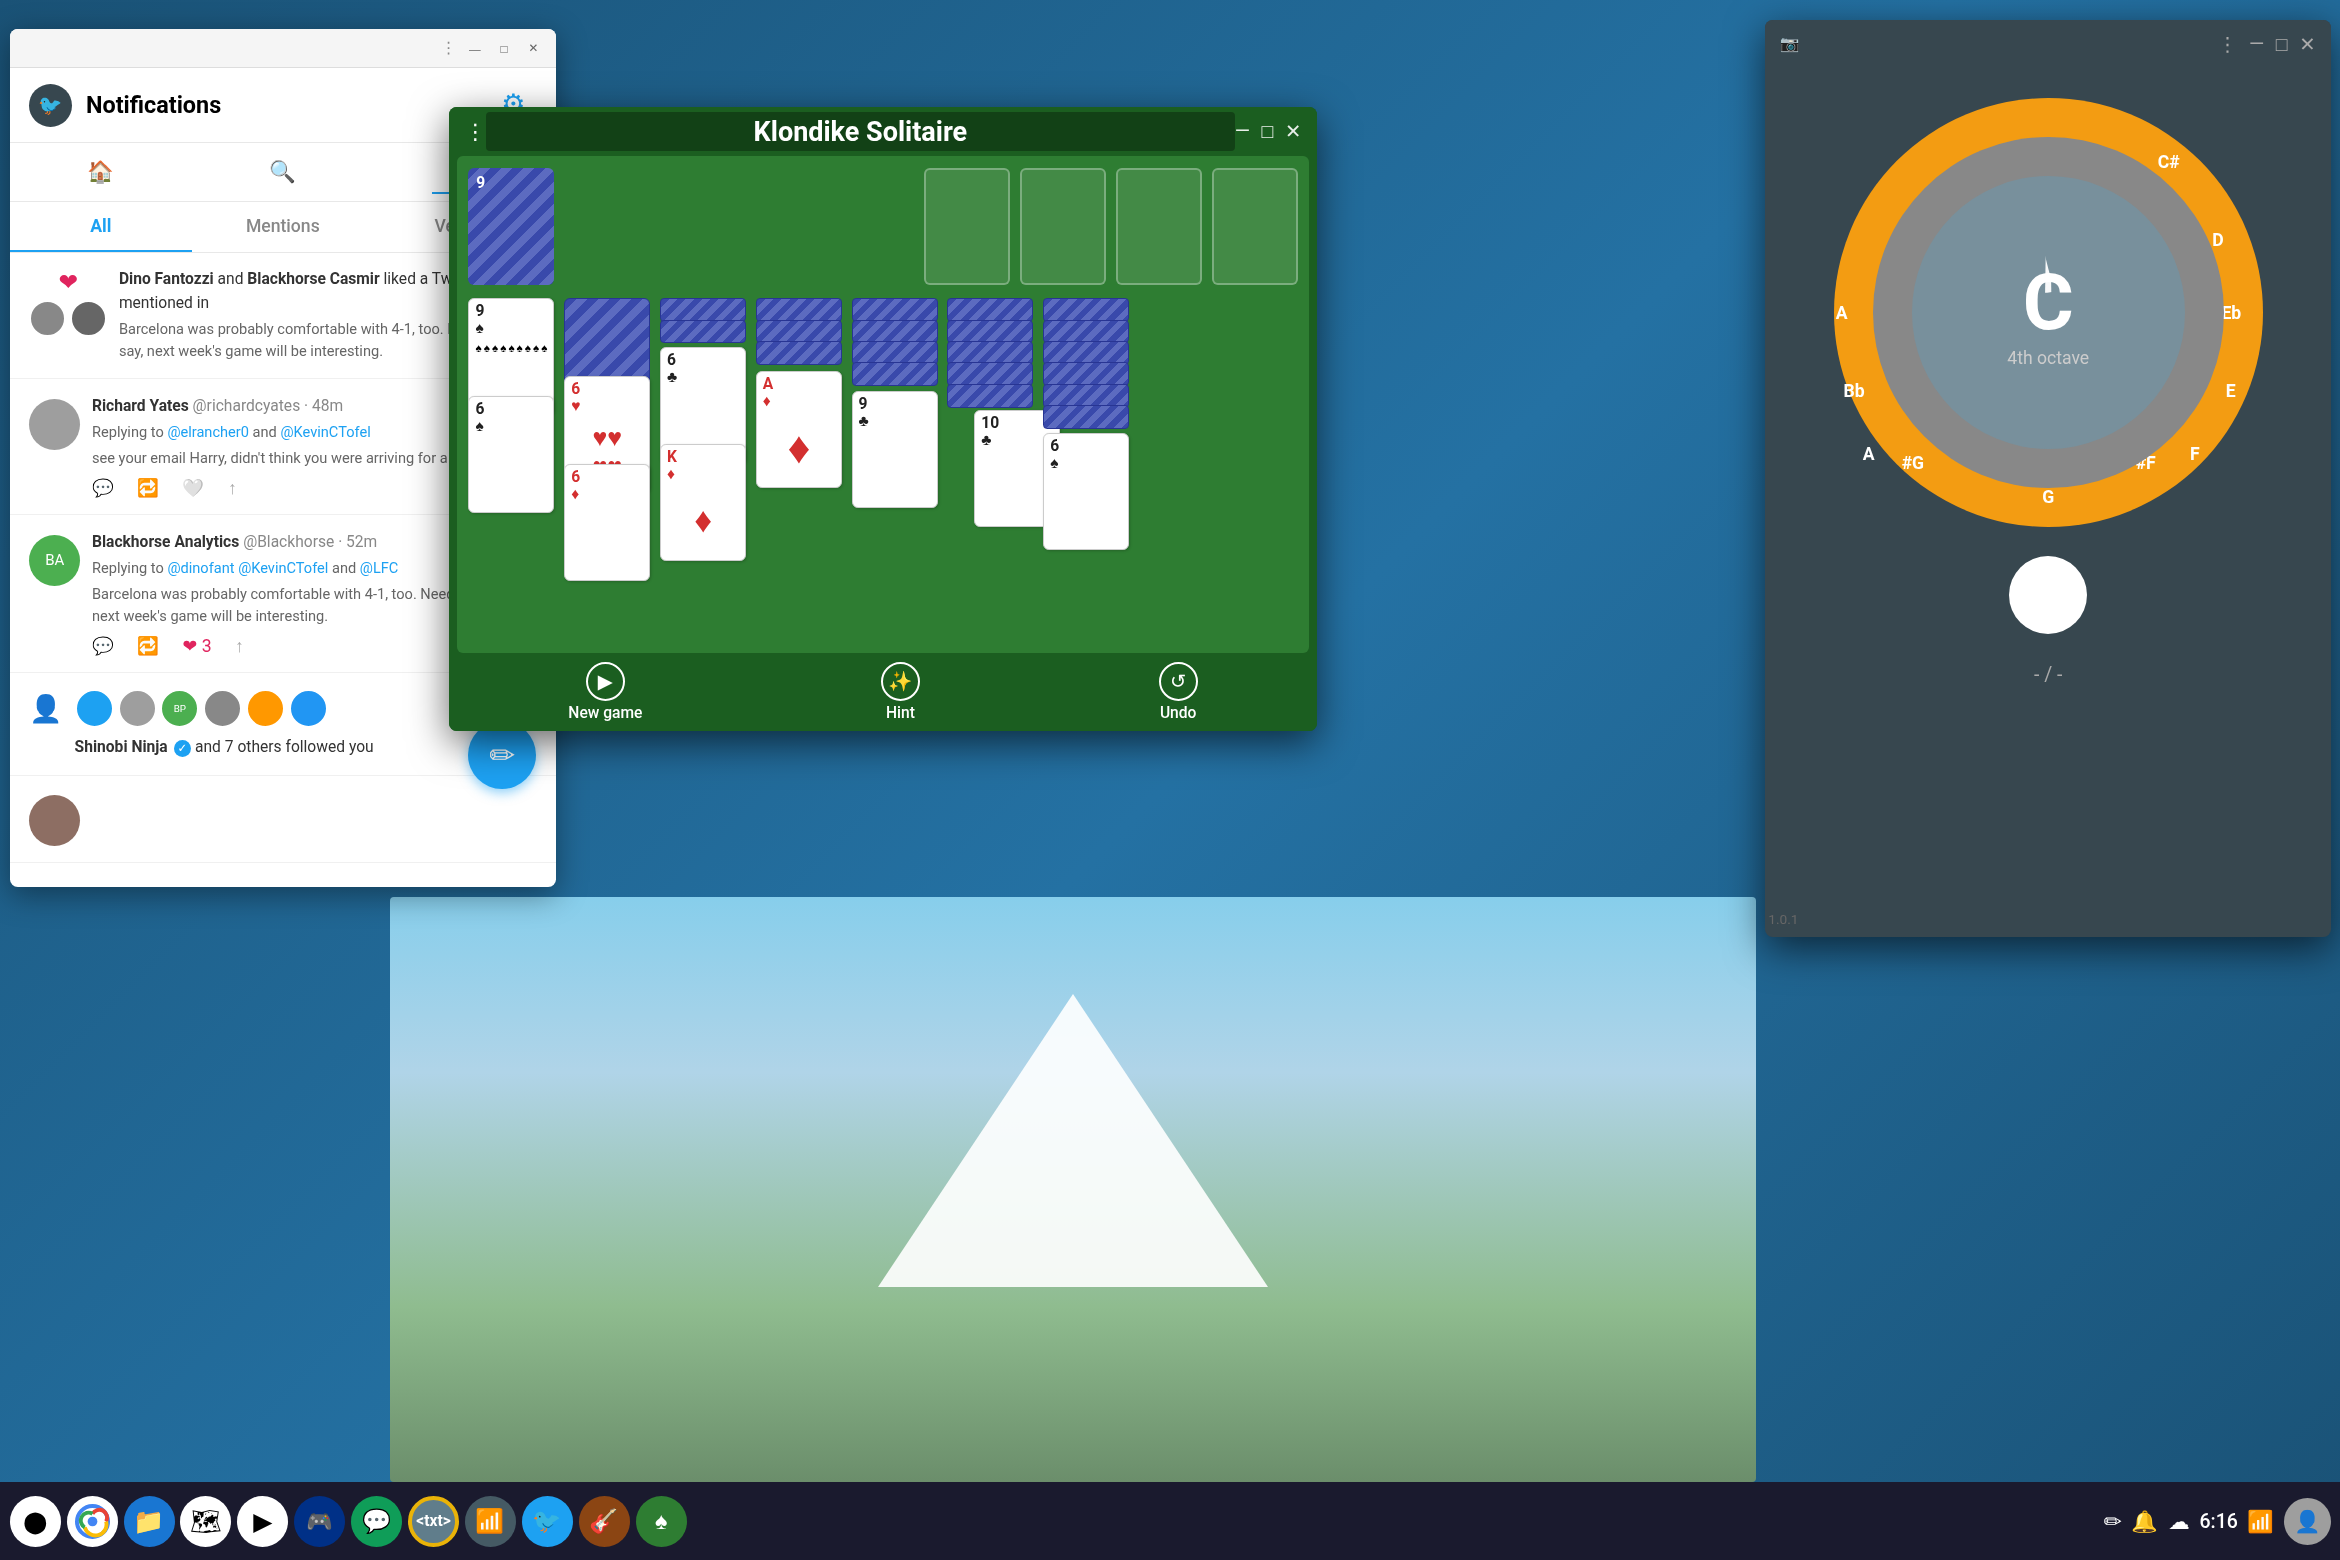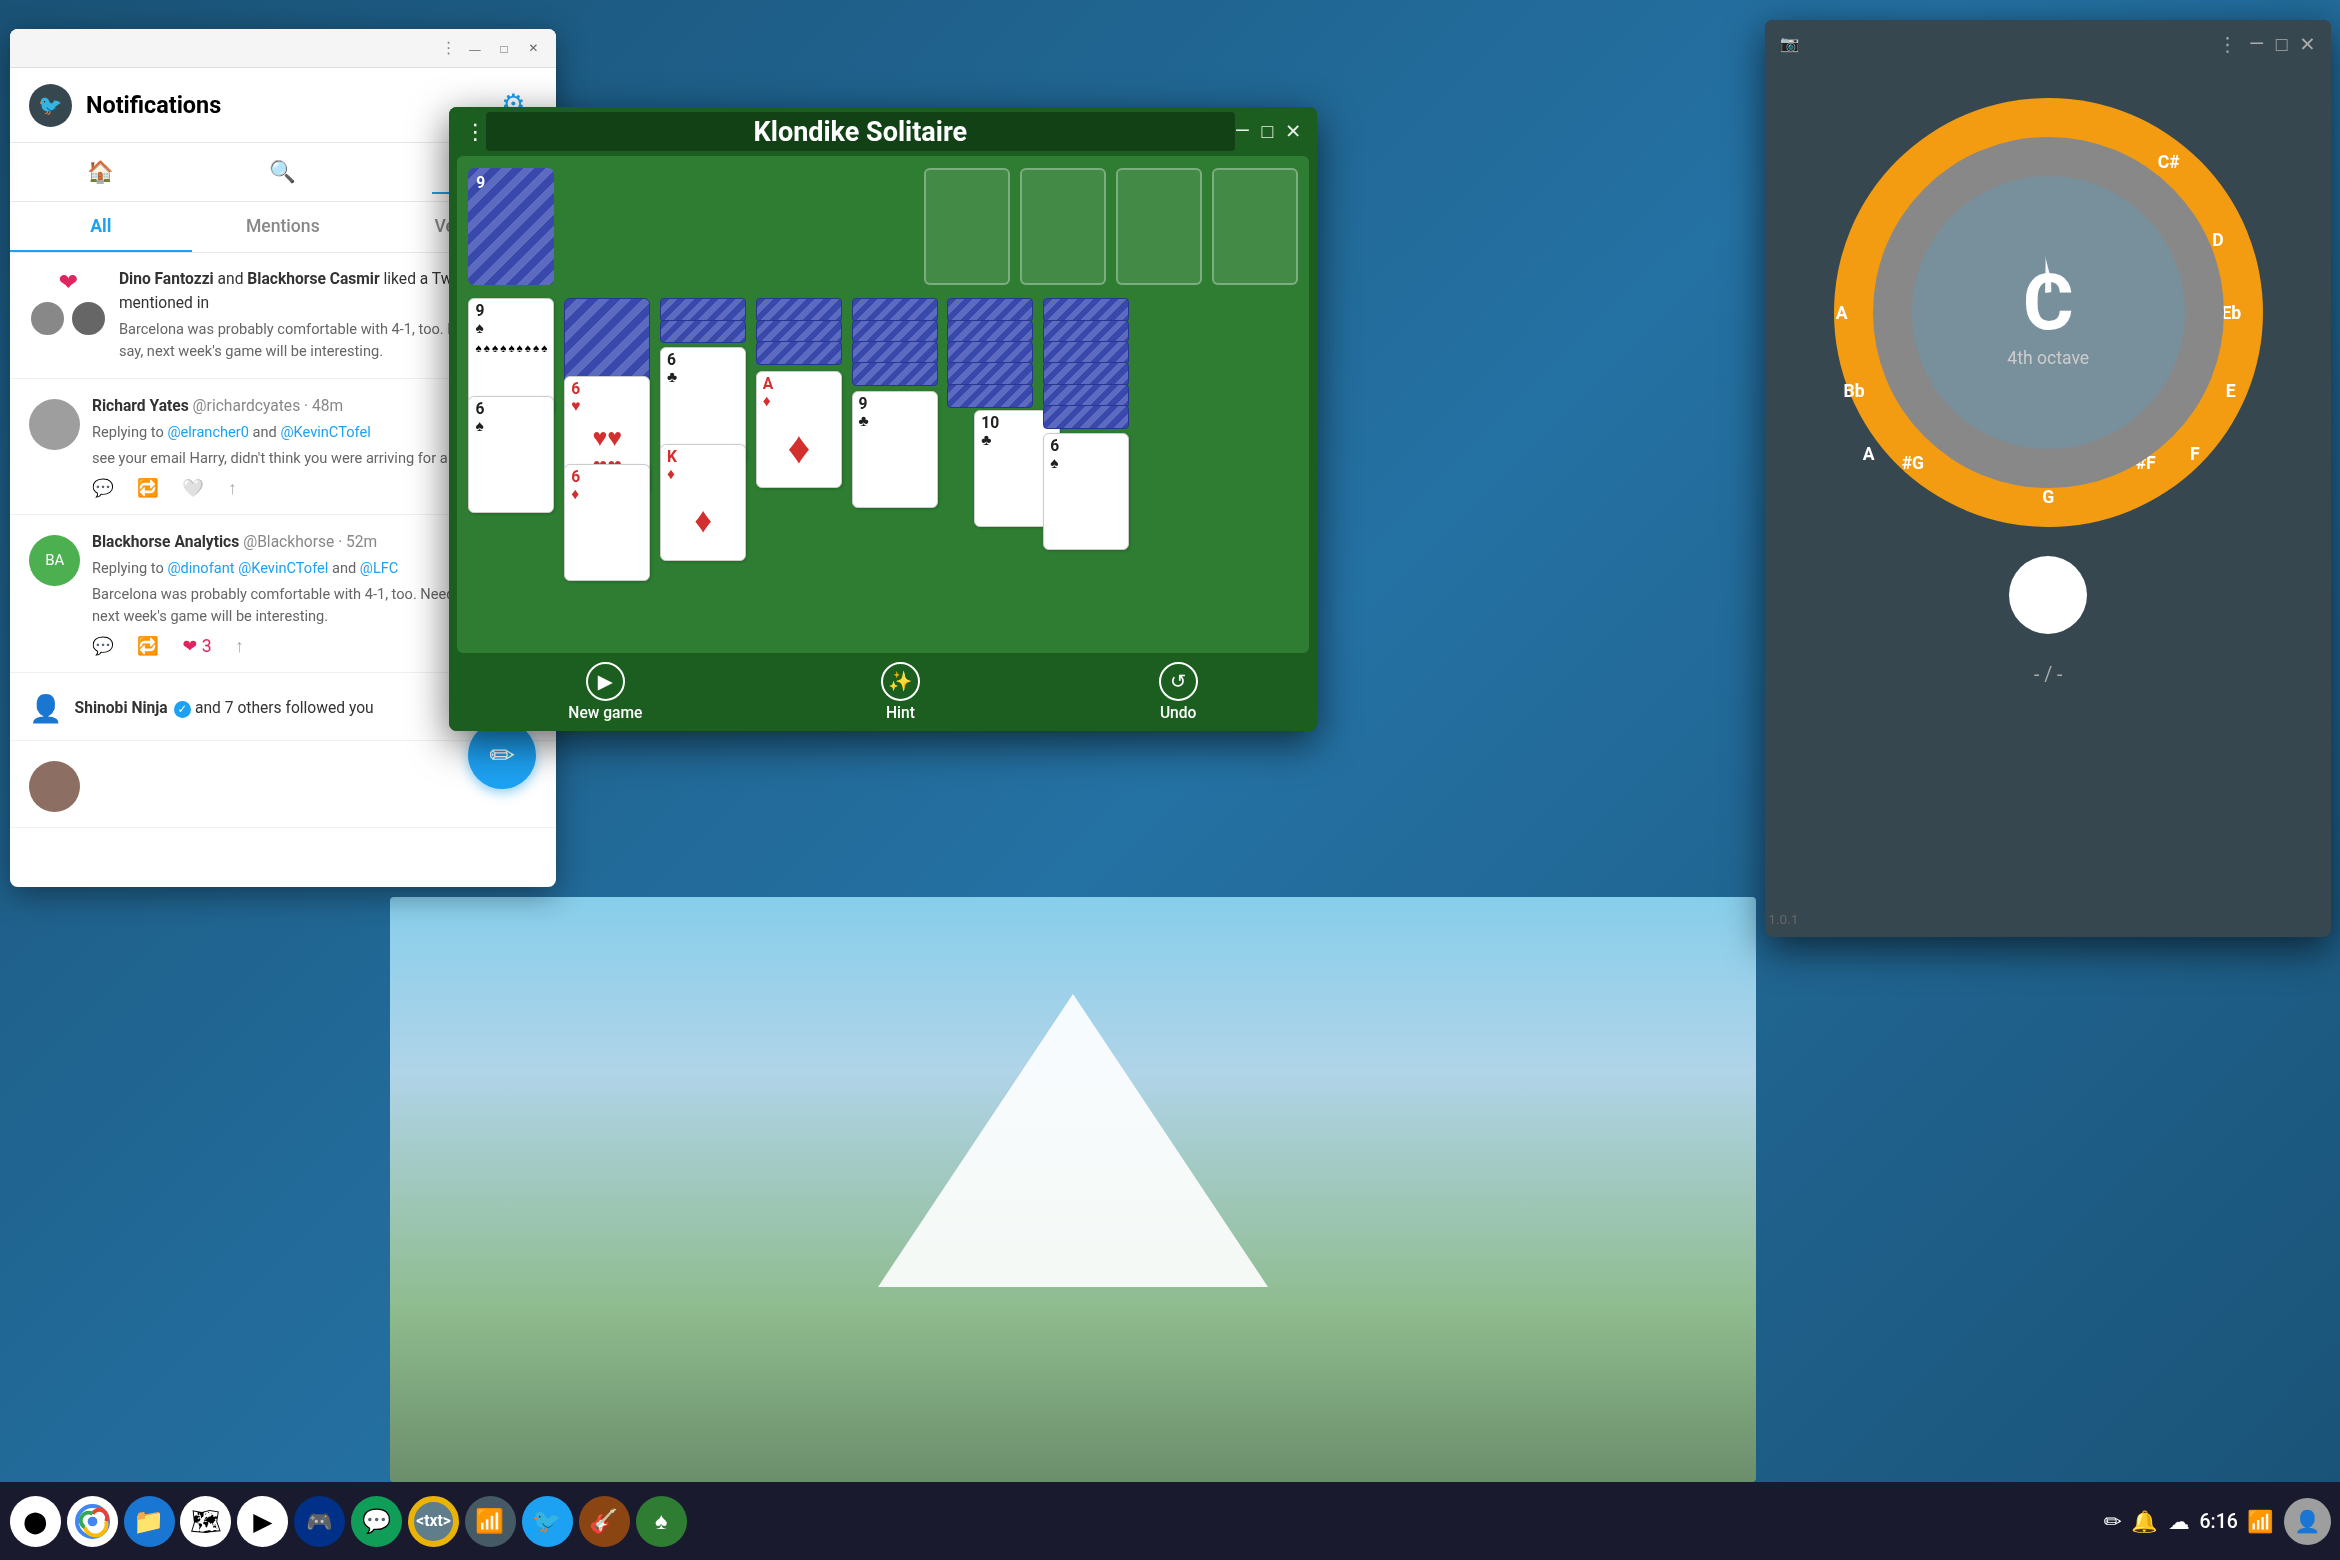--- a/index.html
+++ b/index.html
@@ -759,20 +759,28 @@
         <span>🔁</span>
         <span class="like-count">❤ 3</span>
         <span style="font-size:17.6px;color:#aaa;">↑</span>
       </div>
     </div>
   </div>
 
   <div class="notification-item">
     <span class="person-icon" style="font-size:27px;margin-top:3.9px;">👤</span>
     <div class="notif-content">
+      <div class="follower-avatars">
+        <div class="follower-avatar fa-blue"></div>
+        <div class="follower-avatar fa-gray"></div>
+        <div class="follower-avatar fa-logo">BP</div>
+        <div class="follower-avatar" style="background:#888;"></div>
+        <div class="follower-avatar fa-orange"></div>
+        <div class="follower-avatar fa-blue2"></div>
+      </div>
       <div class="notif-text" style="margin-top:7.8px;">
         <strong>Shinobi Ninja</strong>
         <span class="badge-verified">✓</span>
         <span> and 7 others followed you</span>
       </div>
     </div>
   </div>
 
   <div class="notification-item">
     <div class="avatar-md" style="background:#8D6E63;margin-top:3.9px;flex-shrink:0;border-radius:50;"></div>
@@ -1019,21 +1027,21 @@
   </div>
 
   <div class="tb-icon" style="background:#003087;">
     <span style="color:white;font-size:21.5px;">🎮</span>
   </div>
 
   <div class="tb-icon" style="background:#0F9D58;">
     <span style="color:white;font-size:23.4px;">💬</span>
   </div>
 
-  <div class="tb-icon" style="background:#607D8B;border:6px solid #eab308;">
+  <div class="tb-icon" style="background:#607D8B;border:4px solid #eab308;">
     <span style="color:white;font-size:15.6px;font-weight:700;">&lt;txt&gt;</span>
   </div>
 
   <div class="tb-icon" style="background:#455A64;">
     <span style="color:white;font-size:23.4px;">📶</span>
   </div>
 
   <div class="tb-icon" style="background:#1DA1F2;">
     <span style="color:white;font-size:23.4px;">🐦</span>
   </div>

